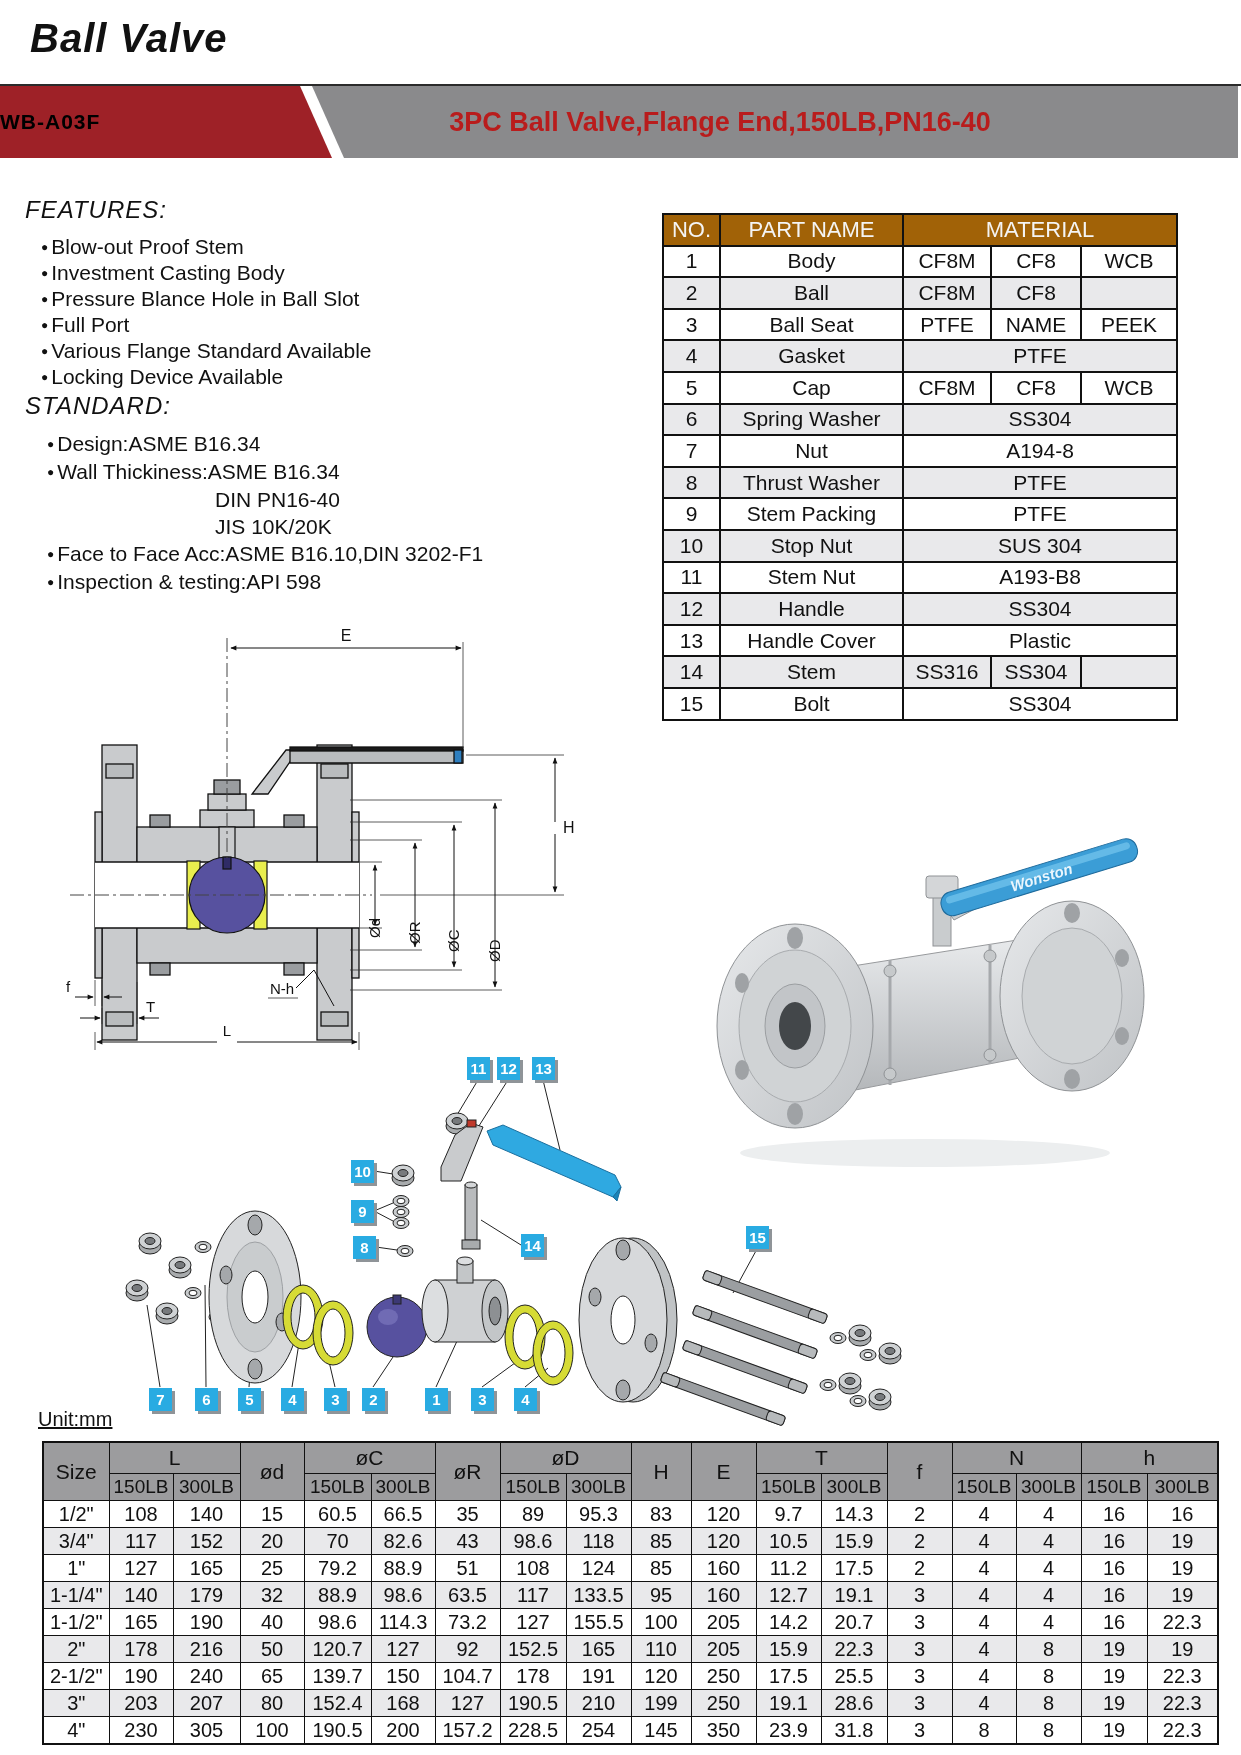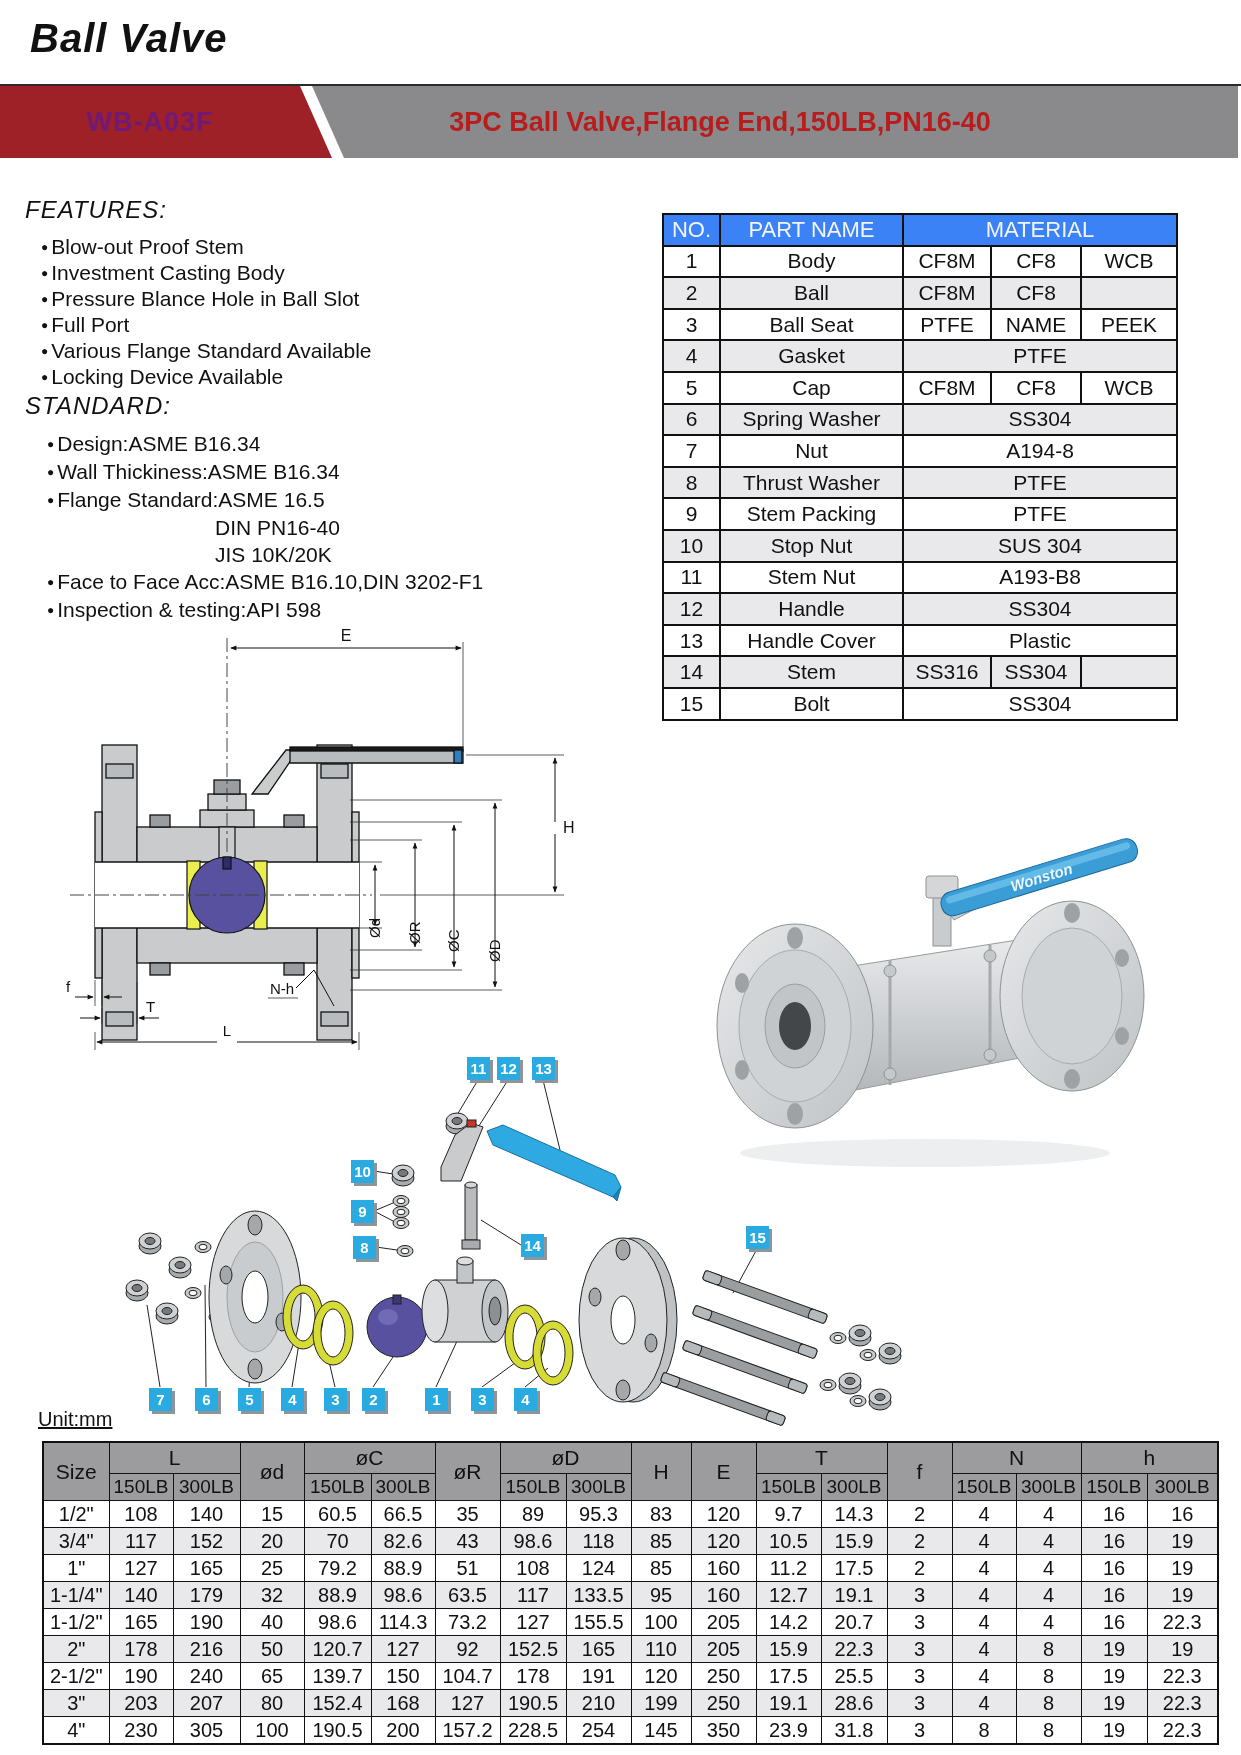--- a/index.html
+++ b/index.html
@@ -6,38 +6,38 @@
   .page{position:relative;width:1241px;height:1755px;background:#fff;overflow:hidden;
         font-family:"Liberation Sans",sans-serif;color:#111;}
   .abs{position:absolute;}
   
   .title{left:30px;top:16px;font-size:40px;font-style:italic;font-weight:600;letter-spacing:1px;}
   .topline{left:0;top:84px;width:1241px;height:2px;background:#2b2b2b;}
   .band-red{left:0;top:86px;width:336px;height:72px;background:#9e2127;
             clip-path:polygon(0 0,300px 0,332px 72px,0 72px);}
   .band-gray{left:0;top:86px;width:1238px;height:72px;background:#8a8a8c;
              clip-path:polygon(312px 0,1238px 0,1238px 72px,344px 72px);}
-  .band-model{left:0;top:86px;width:300px;height:72px;line-height:72px;text-align:center;
-              color:#701a75;font-size:27px;font-weight:600;letter-spacing:1px;}
+  .band-model{left:0;top:86px;width:300px;height:72px;line-height:72px;
+              color:#000000;font-size:21px;font-weight:600;letter-spacing:1px;}
   .band-desc{left:340px;top:86px;width:760px;height:72px;line-height:72px;text-align:center;
              color:#b91c1c;font-size:27px;font-weight:600;}
   
   .features{left:25px;top:196px;width:620px;}
   .standard{left:25px;top:392px;width:620px;}
   .sec-head{font-size:24px;font-style:italic;letter-spacing:1px;font-weight:400;margin:0 0 10px 0;}
   ul.plain{list-style:none;margin:0;padding:0 0 0 16px;font-size:21px;line-height:26px;}
   .standard ul.plain{line-height:27px;padding-left:22px;}
   .blt{font-size:12px;vertical-align:3px;margin-right:3px;}
   li.noblt{padding-left:168px;}
   
   table.parts{position:absolute;left:662px;top:213px;border-collapse:collapse;table-layout:fixed;
               border:2.5px solid #111;}
   table.parts th,table.parts td{border:2px solid #111;text-align:center;padding:0;height:29.6px;
               font-size:21px;overflow:hidden;white-space:nowrap;}
-  table.parts th{background:#3b82f6;color:#f4f4f4;font-weight:500;font-size:22px;}
+  table.parts th{background:#a16207;color:#f4f4f4;font-weight:500;font-size:22px;}
   table.parts tr.alt td{background:#e9e9eb;}
   
   table.dims{position:absolute;left:42px;top:1441px;border-collapse:collapse;table-layout:fixed;
              border:2.5px solid #111;font-size:20px;}
   table.dims th,table.dims td{border:1.5px solid #111;text-align:center;padding:0;overflow:hidden;
              white-space:nowrap;}
   table.dims th{background:#9c9c9e;font-weight:400;font-size:21px;height:30px;color:#111;}
   table.dims th.sub{font-size:19px;height:26px;}
   table.dims td{height:26px;}
   table.dims tr.alt td{background:#e9e9eb;}
@@ -70,21 +70,20 @@
         <li><span class="blt">●</span>Various Flange Standard Available</li>
         <li><span class="blt">●</span>Locking Device Available</li>
       </ul>
   </div>
 
   <div class="abs standard">
     <h2 class="sec-head">STANDARD:</h2>
     <ul class="plain">
         <li><span class="blt">●</span>Design:ASME B16.34</li>
         <li><span class="blt">●</span>Wall Thickiness:ASME B16.34</li>
-        <li><span class="blt">●</span>Flange Standard:ASME 16.5</li>
         <li class="noblt">DIN PN16-40</li>
         <li class="noblt">JIS 10K/20K</li>
         <li><span class="blt">●</span>Face to Face Acc:ASME B16.10,DIN 3202-F1</li>
         <li><span class="blt">●</span>Inspection &amp; testing:API 598</li>
       </ul>
   </div>
 
   <table class="parts">
     <colgroup>
       <col style="width:57px">

